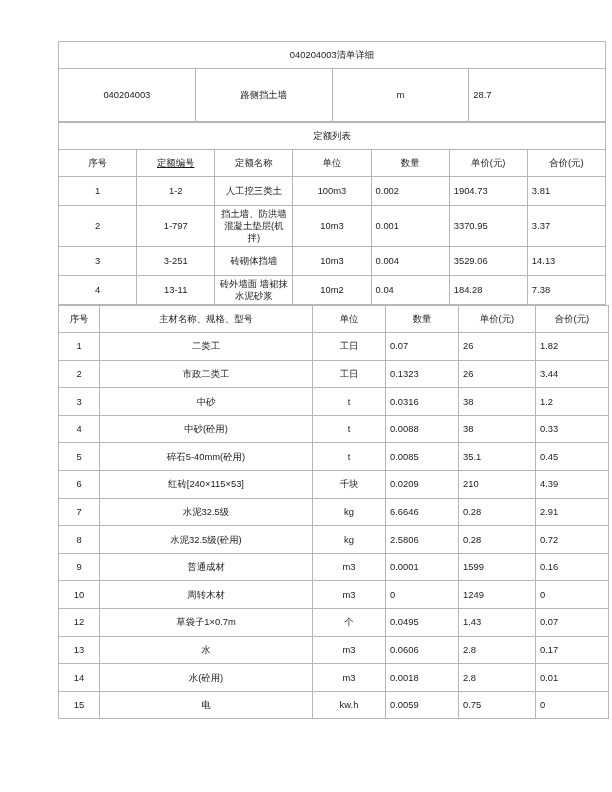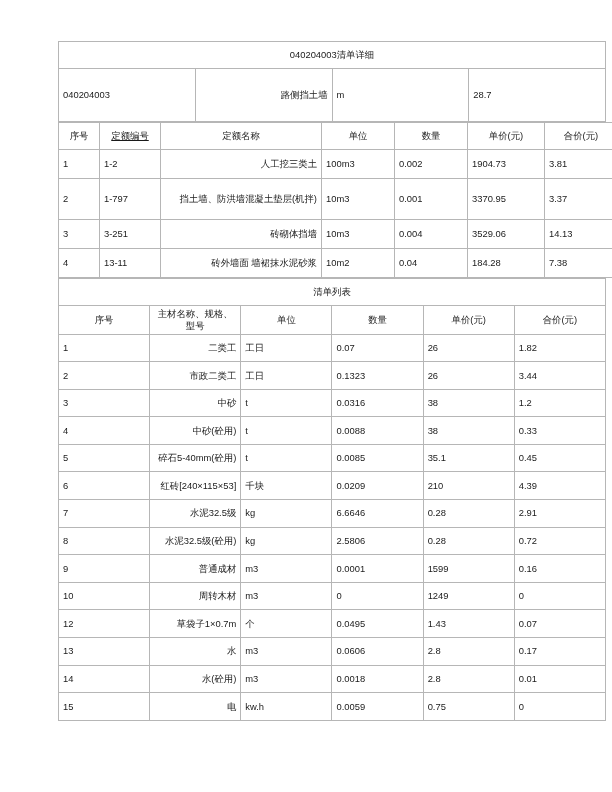--- a/index.html
+++ b/index.html
@@ -29,22 +29,22 @@
   }
   table.doc td {
     border: 1px solid #b6b6b6;
     padding: 2px 4px;
     vertical-align: middle;
     color: #1a1a1a;
     font-size: 9.4px;
     white-space: pre-wrap;
     word-break: break-word;
   }
-  .c  { text-align: left; }
-  .l  { text-align: right; }
+  .c  { text-align: center; }
+  .l  { text-align: center; }
   .r  { text-align: left; }
   .title-row td {
     text-align: center;
     height: 22px;
     font-size: 9.8px;
   }
   .hdr td {
     text-align: center;
     height: 22px;
   }
@@ -88,20 +88,23 @@
       <td class="c num">040204003</td>
       <td class="l">路侧挡土墙</td>
       <td class="c">m</td>
       <td class="r num">28.7</td>
     </tr>
   </tbody>
     </table>
 
   <table class="doc">
     <tbody>
+        <tr class="title-row">
+      <td colspan="7">定额列表</td>
+    </tr>
     <tr class="hdr">
       <td class="t2c1">序号</td>
       <td class="t2c2">定额编号</td>
       <td class="t2c3">定额名称</td>
       <td class="t2c4">单位</td>
       <td class="t2c5">数量</td>
       <td class="t2c6">单价(元)</td>
       <td class="t2c7">合价(元)</td>
     </tr>
     <tr class="row1">
@@ -138,23 +141,20 @@
       <td class="c num">10m2</td>
       <td class="r num">0.04</td>
       <td class="r num">184.28</td>
       <td class="r num">7.38</td>
     </tr>
   </tbody>
     </table>
 
   <table class="doc">
     <tbody>
-        <tr class="title-row">
-      <td colspan="6">清单列表</td>
-    </tr>
     <tr class="hdr">
       <td class="t3c1">序号</td>
       <td class="t3c2">主材名称、规格、型号</td>
       <td class="t3c3">单位</td>
       <td class="t3c4">数量</td>
       <td class="t3c5">单价(元)</td>
       <td class="t3c6">合价(元)</td>
     </tr>
     </tbody>
       <tbody id="material-body">

